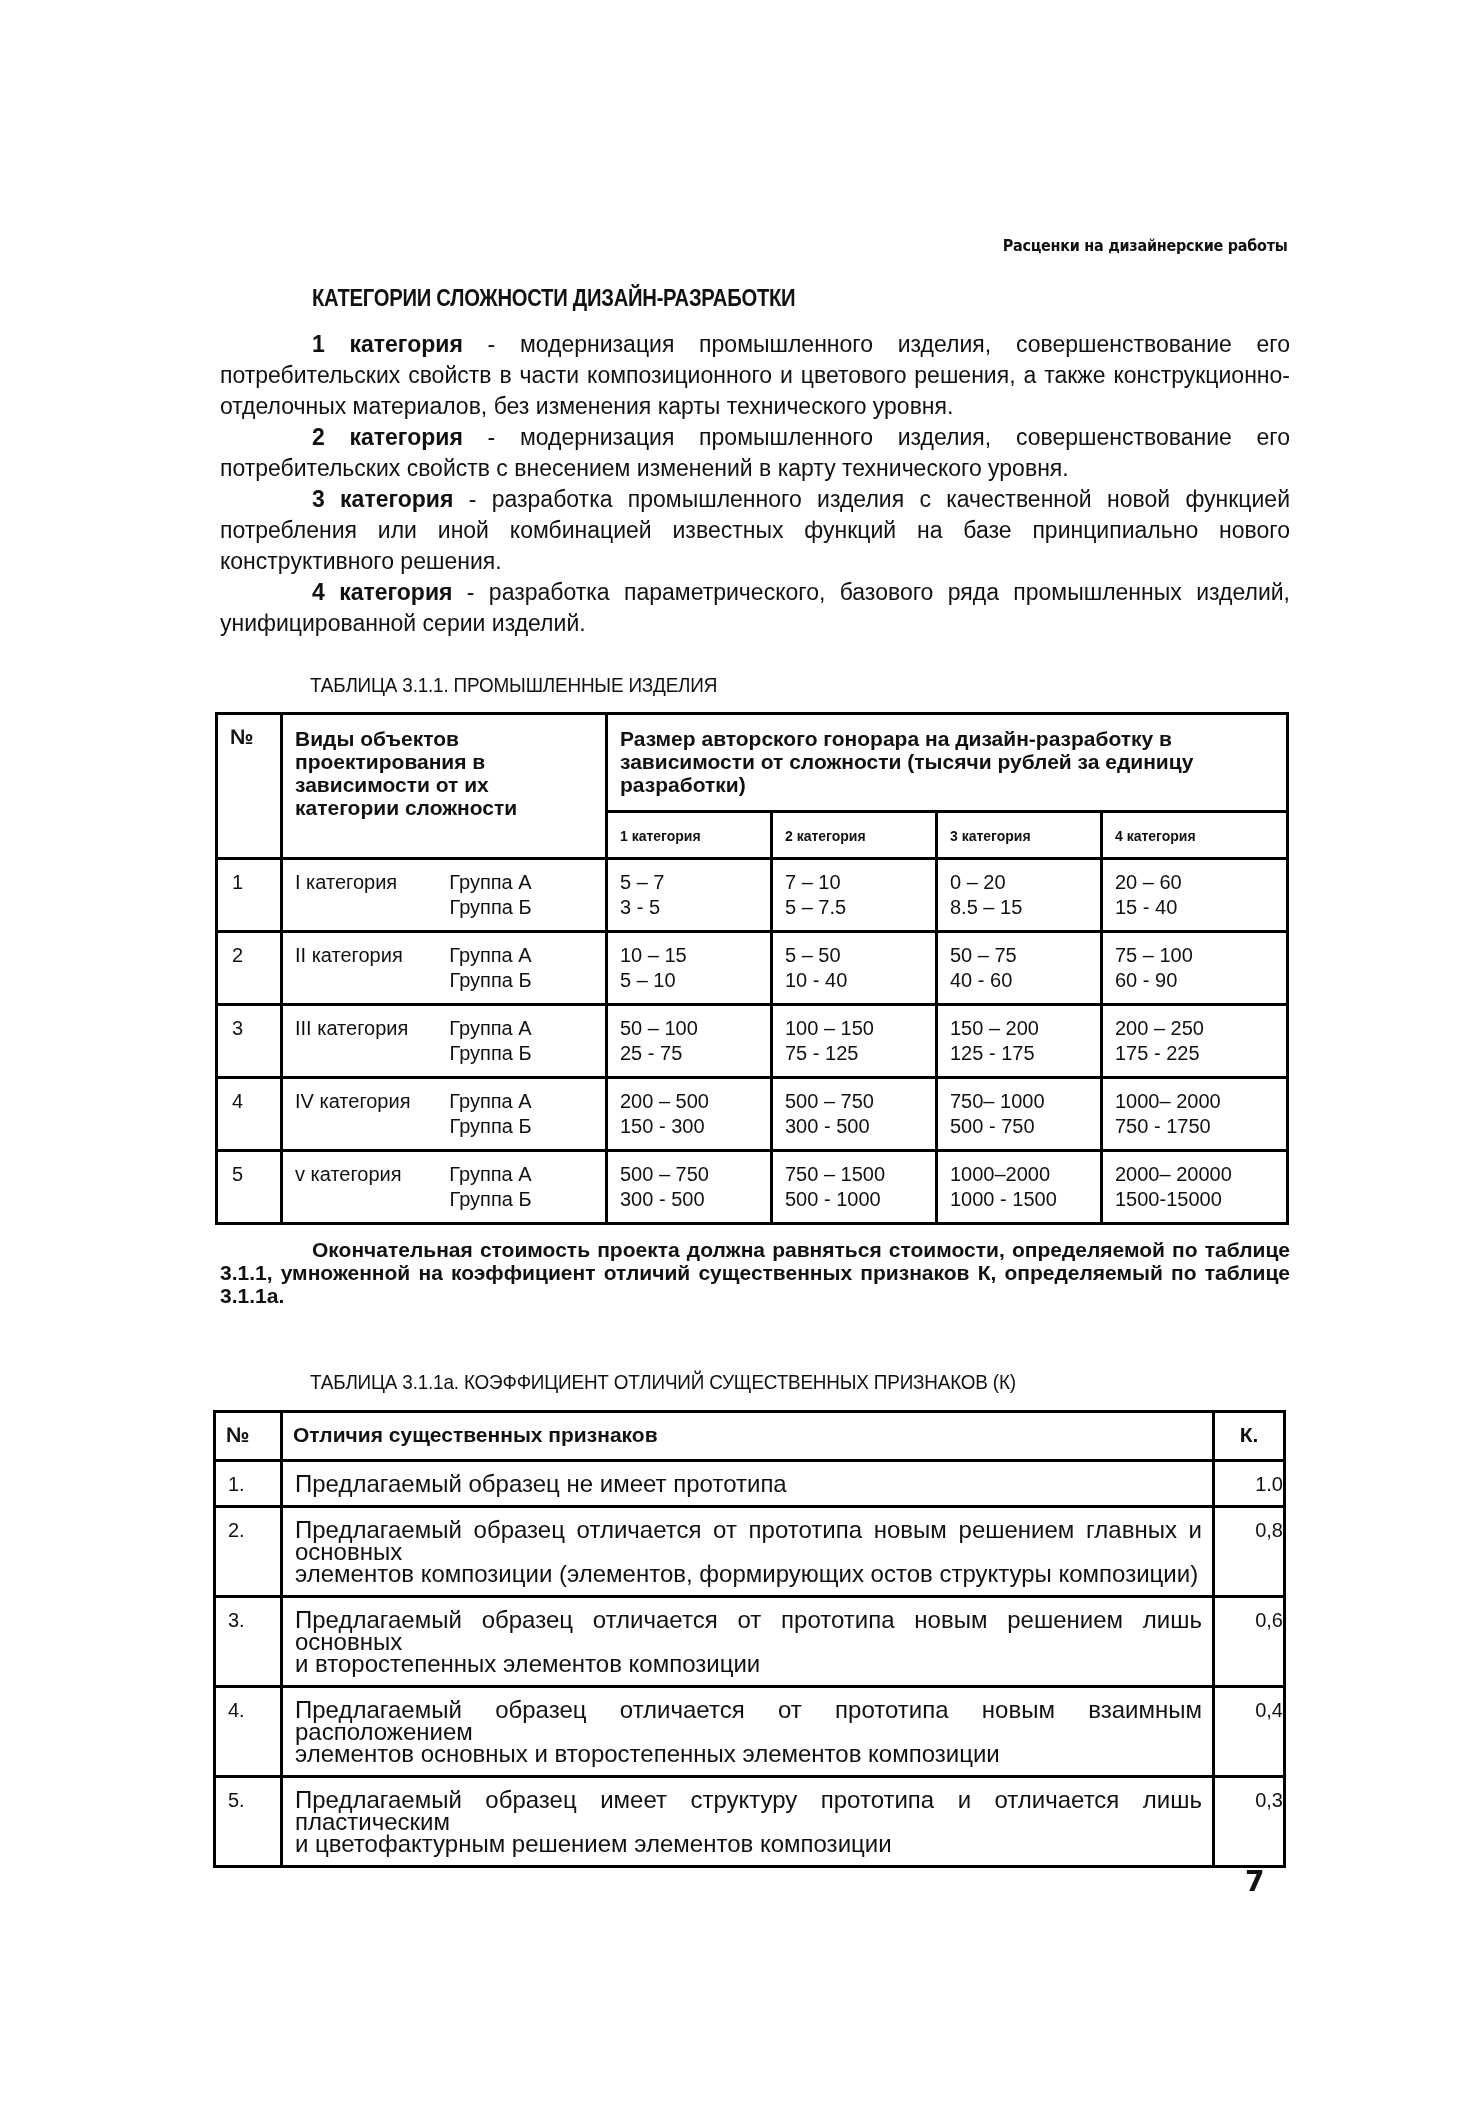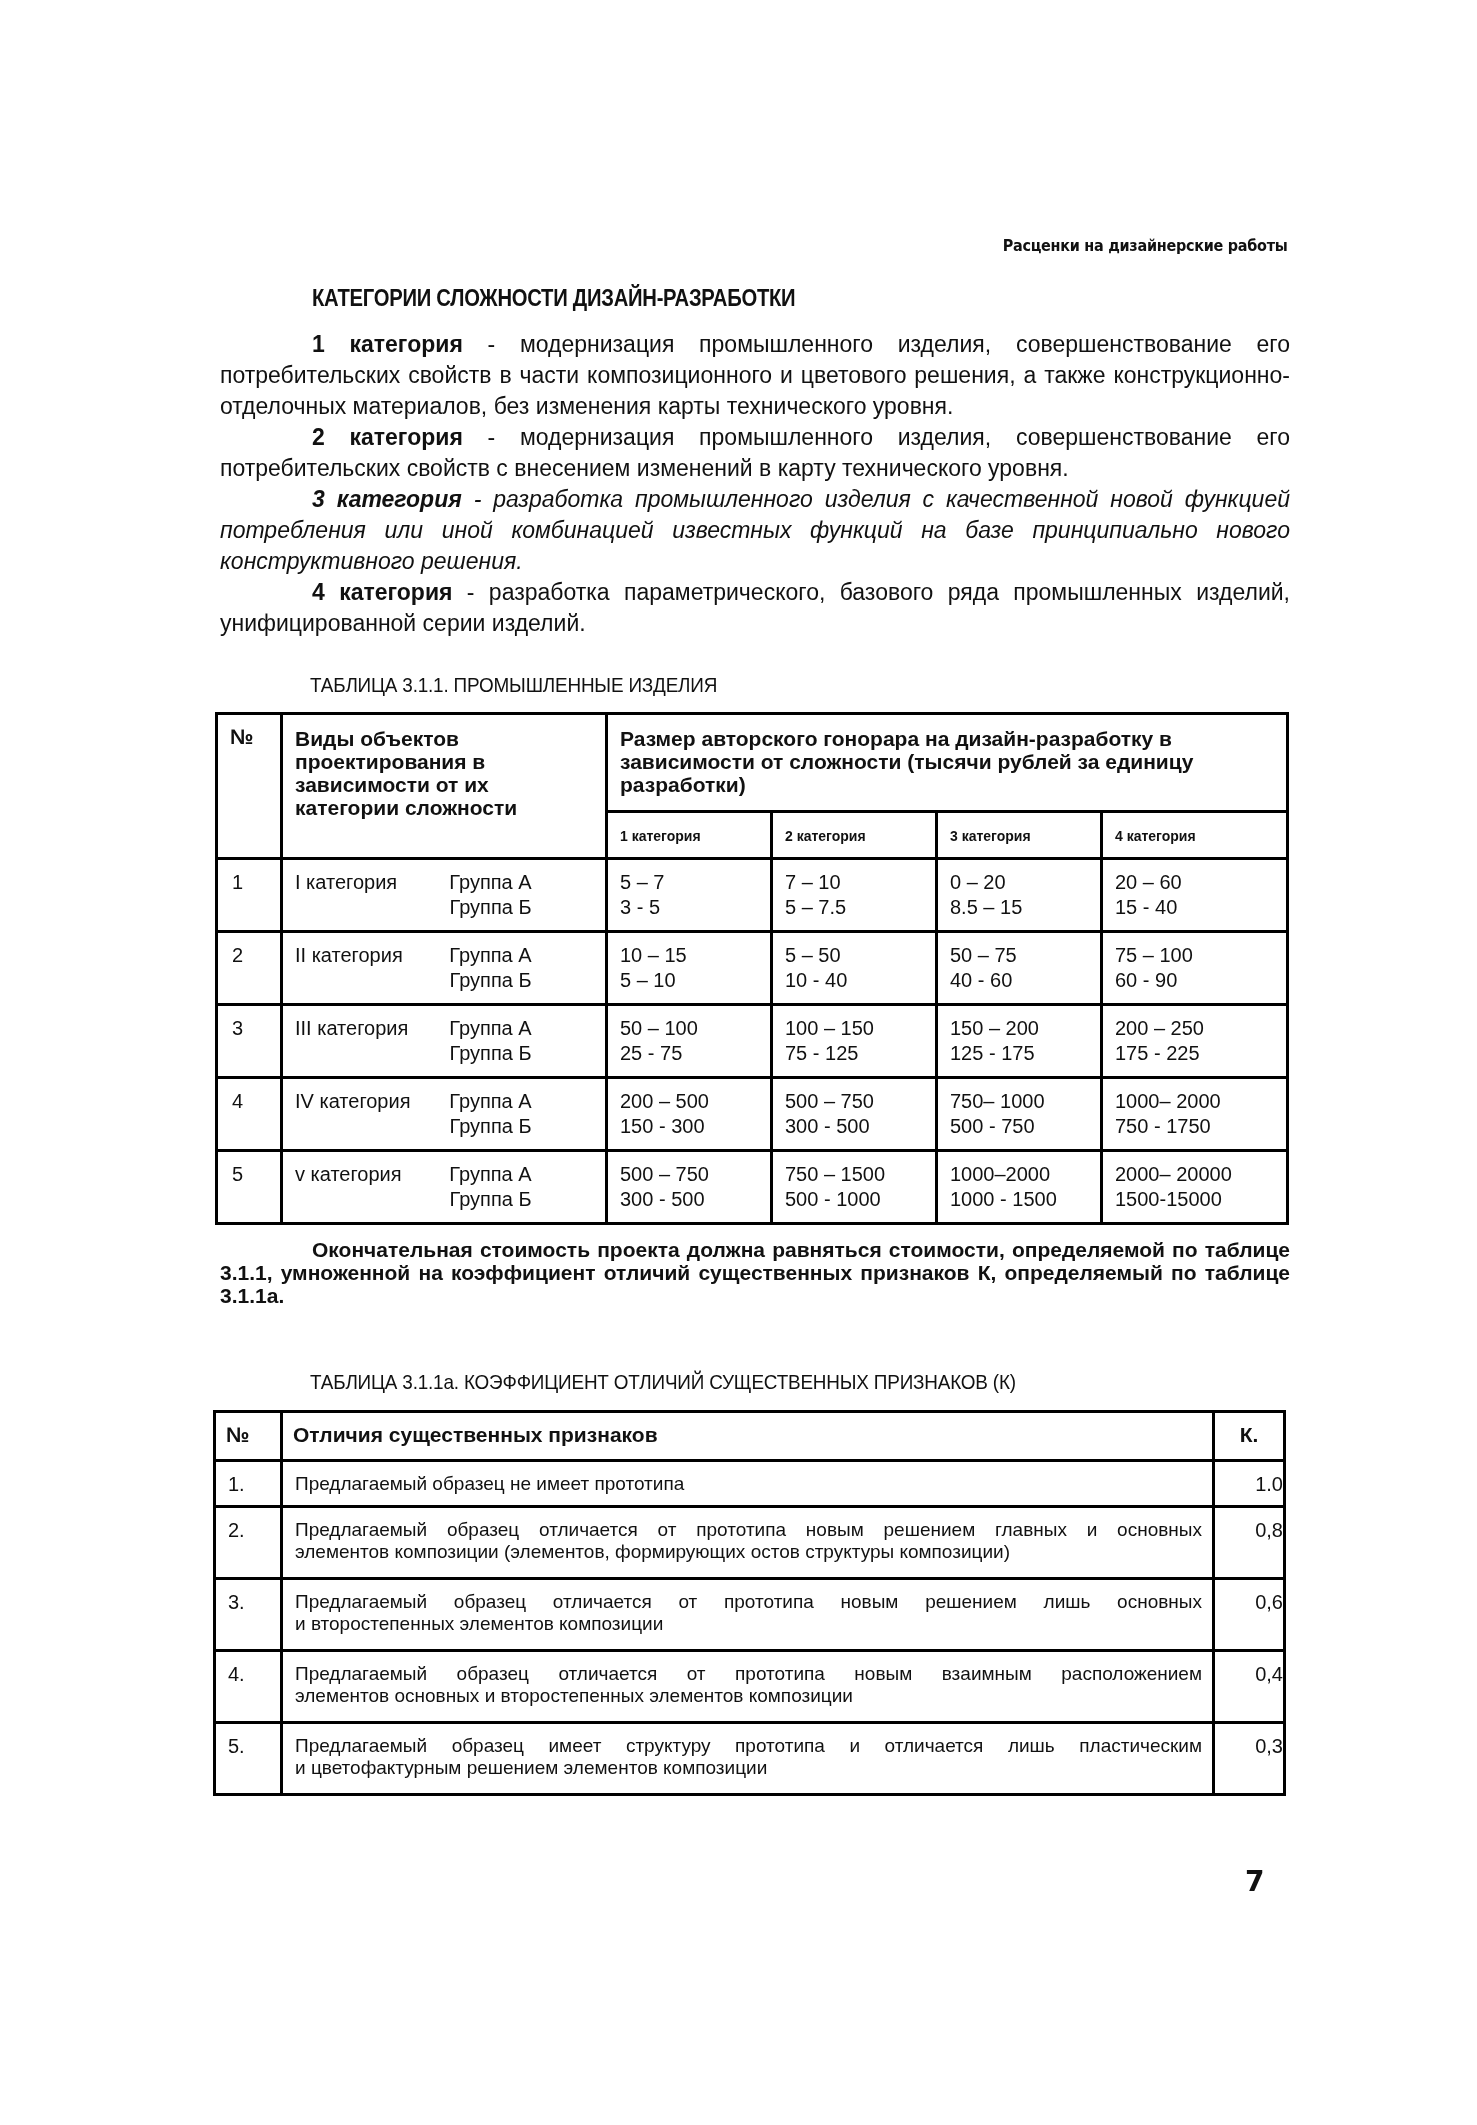--- a/index.html
+++ b/index.html
@@ -27,42 +27,42 @@
   #t1 td.n { padding-left: 14px; }
   #t1 .kind { display: flex; }
   #t1 .kind .cat { width: 148px; }
   #t1 .kind .grp { display: flex; flex-direction: column; align-items: center; width: 95px; }
 
   #final-para { left: 220px; top: 1238px; width: 1070px; font-family: "Liberation Sans", sans-serif; font-weight: bold; font-size: 21px; line-height: 23px; text-align: justify; text-align-last: left; }
 
   #t2 { left: 213px; top: 1410px; width: 1070px; }
   #t2 th { font-weight: bold; font-size: 21px; text-align: left; padding: 10px 10px; height: 26px; }
   #t2 th.k { text-align: center; padding: 10px 0; }
-  #t2 td { font-size: 19px; line-height: 22px; padding: 11px 10px 10px 12px; }
+  #t2 td { font-size: 24px; line-height: 22px; padding: 11px 10px 10px 12px; }
   #t2 td.k { text-align: right; padding-left: 0; padding-right: 0; font-size: 20px; }
   #t2 td.n { font-size: 20px; }
   #t2 tr.single td { height: 24px; padding-top: 11px; padding-bottom: 8px; }
   #t2 tr.double td { height: 48px; }
 
   #page-number { left: 1245px; top: 1865px; font-family: "DejaVu Sans", sans-serif; font-weight: bold; font-size: 28px; }
 </style>
 </head>
 <body>
 
 <div id="running-head" class="abs">Расценки на дизайнерские работы</div>
 
 <div id="section-title" class="abs">КАТЕГОРИИ СЛОЖНОСТИ ДИЗАЙН-РАЗРАБОТКИ</div>
 
 <div class="para" style="top:318px;">
   <span class="indent"></span><b>1 категория</b><span> - модернизация промышленного изделия, совершенствование его потребительских свойств в части композиционного и цветового решения, а также конструкционно-отделочных материалов, без изменения карты технического уровня.</span>
 </div>
 <div class="para" style="top:411px;">
   <span class="indent"></span><b>2 категория</b><span> - модернизация промышленного изделия, совершенствование его потребительских свойств с внесением изменений в карту технического уровня.</span>
 </div>
-<div class="para" style="top:473px;font-style:italic;">
+<div class="para" style="top:473px;">
   <span class="indent"></span><b>3 категория</b><span> - разработка промышленного изделия с качественной новой функцией потребления или иной комбинацией известных функций на базе принципиально нового конструктивного решения.</span>
 </div>
 <div class="para" style="top:566px;">
   <span class="indent"></span><b>4 категория</b><span> - разработка параметрического, базового ряда промышленных изделий, унифицированной серии изделий.</span>
 </div>
 
 <div class="caption" style="top:673px;">ТАБЛИЦА 3.1.1. ПРОМЫШЛЕННЫЕ ИЗДЕЛИЯ</div>
 
 <table id="t1" class="doc">
   <colgroup>

